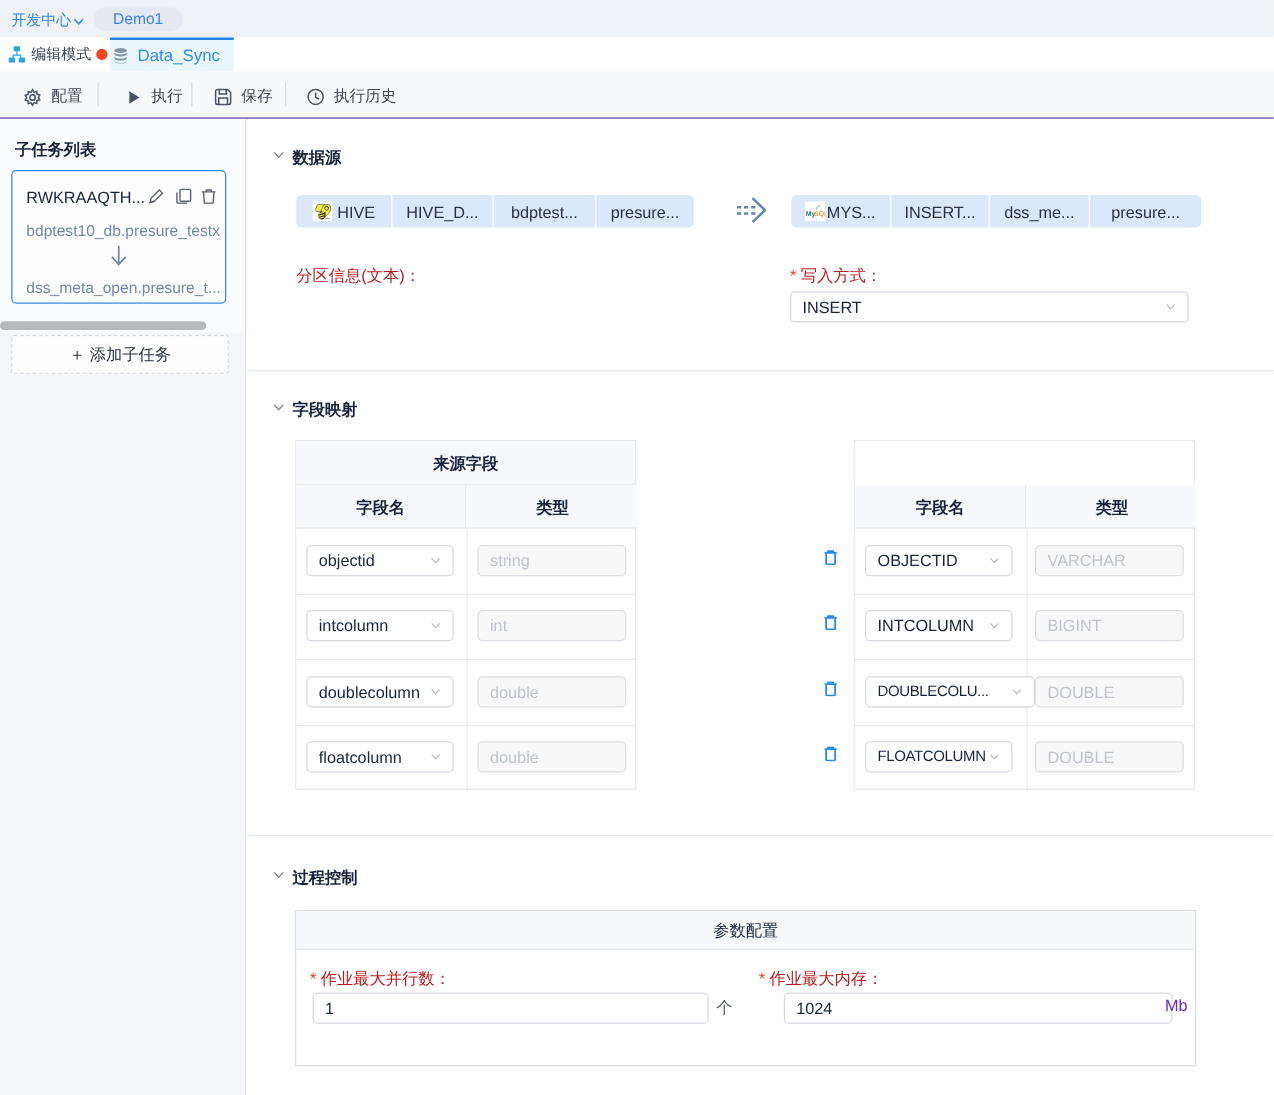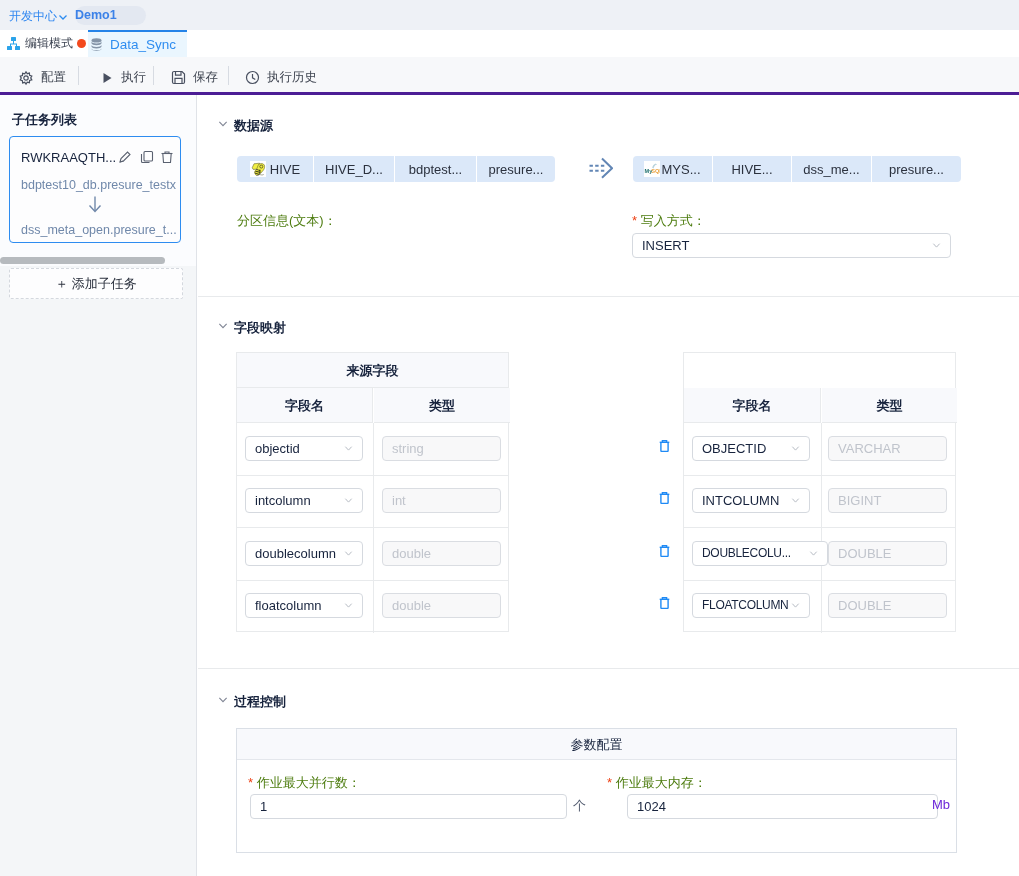--- a/index.html
+++ b/index.html
@@ -2,28 +2,28 @@
 <html><head>
 <meta charset="utf-8">
 <style>
 * { margin:0; padding:0; box-sizing:border-box; }
 body { width:1019px; height:876px; font-family:"Liberation Sans",sans-serif; font-size:13px; color:#515a6e; background:#fff; overflow:hidden; position:relative; }
 .abs { position:absolute; }
 
 #row1 { position:absolute; left:0; top:0; width:1019px; height:30px; background:#eef1f6; }
 #devcenter { position:absolute; left:9px; top:8px; color:#2e86f0; font-size:12px; }
 #devcaret { position:absolute; left:58px; top:9px; }
-#pill { position:absolute; left:75px; top:6px; width:71px; height:19px; background:#e3e8f1; border-radius:10px; color:#3c82e8; font-size:12.5px; line-height:19px;font-weight:bold; }
+#pill { position:absolute; left:75px; top:6px; width:71px; height:19px; background:#e3e8f1; border-radius:10px; color:#3c82e8; font-size:12.5px; text-align:center; line-height:19px; }
 
 #row2 { position:absolute; left:0; top:30px; width:1019px; height:27px; background:#fff; }
 #editmode { position:absolute; left:6px; top:0; height:27px; display:flex; align-items:center; gap:4px; color:#3e4553; font-size:12px; }
 #reddot { width:9px; height:9px; border-radius:50%; background:#f3491d; }
 #tab { position:absolute; left:88px; top:0; width:99px; height:27px; background:#eaf6fe; border-top:2px solid #2483e8; color:#2e8df0; display:flex; align-items:center; gap:7px; padding-left:2px; font-size:13.5px; }
 
-#row3 { position:absolute; left:0; top:57px; width:1019px; height:38px; background:#f7f8fa; border-bottom:3px solid #4c1d95; color:#495060; }
+#row3 { position:absolute; left:0; top:57px; width:1019px; height:38px; background:#f7f8fa; border-bottom:1px solid #4c1d95; color:#495060; }
 .tbitem { position:absolute; top:2px; height:37px; display:flex; align-items:center; gap:7px; font-size:12.5px; color:#404652; }
 .tbsep { position:absolute; top:9px; width:1px; height:19px; background:#d7dbe2; }
 
 #sidebar { position:absolute; left:0; top:95px; width:197px; height:781px; background:#fbfcfe; border-right:1px solid #e0e3e8; }
 #sidelow { position:absolute; left:0; top:171px; width:196px; height:610px; background:#f4f6f8; }
 #sidetitle { position:absolute; left:12px; top:111px; font-weight:bold; color:#17233d; font-size:13px; }
 #card { position:absolute; left:9px; top:41px; width:172px; height:107px; background:#fdfdfe; border:1px solid #2d8cf0; border-radius:4px; }
 #cardtitle { position:absolute; left:11px; top:13px; color:#17233d; font-size:13px; }
 .cicon { position:absolute; top:13px; }
 #cline1 { position:absolute; left:11px; top:41px; color:#7088aa; font-size:12.5px; }
@@ -35,21 +35,21 @@
 #content { position:absolute; left:198px; top:95px; width:821px; height:781px; background:#fff; }
 .sect-title { position:absolute; font-weight:bold; color:#17233d; font-size:13px; }
 .chev { position:absolute; width:10px; height:10px; }
 .divider { position:absolute; left:0; width:821px; height:1px; background:#e8eaec; }
 
 .chipgroup { position:absolute; height:26px; display:flex; gap:1px; }
 .chip { background:#dbe8f9; height:26px; display:flex; align-items:center; justify-content:center; color:#2b313e; font-size:13px; padding:0 8px; }
 .chip:first-child { border-radius:4px 0 0 4px; }
 .chip:last-child { border-radius:0 4px 4px 0; }
 
-.lbl { position:absolute; font-size:13px; color:#4d7c0f; }
+.lbl { position:absolute; font-size:13px; color:#b91c1c; }
 .req:before { content:"* "; color:#ed4014; }
 .select { position:absolute; height:25px; background:#fff; border:1px solid #d5d9df; border-radius:4px; color:#17233d; font-size:13px; line-height:23px; padding-left:9px; }
 .selcaret { position:absolute; right:9px; top:7px; width:9px; height:9px; }
 .dinput { position:absolute; height:25px; background:#f8f8f9; border:1px solid #dadde2; border-radius:4px; color:#c0c4cc; font-size:13px; line-height:23px; padding-left:9px; }
 
 .tbl { position:absolute; border:1px solid #e8eaec; background:#fff; }
 .thead { position:absolute; left:0; width:100%; background:#f8f9fc; border-bottom:1px solid #e8eaec; text-align:center; color:#17233d; font-weight:bold; font-size:13px; }
 .vline { position:absolute; top:0; width:1px; background:#e8eaec; }
 .hline { position:absolute; left:0; width:100%; height:1px; background:#e8eaec; }
 
@@ -203,21 +203,21 @@
   <div class="chipgroup" style="left:435px; top:61px">
     <div class="chip" style="width:79px">
       <svg width="16" height="16" viewBox="0 0 16 16" style="margin-right:1px">
           <rect x="0" y="0" width="16" height="16" fill="#fff"></rect>
           <path d="M8.2 6.8 c.5-2 1.8-3.6 3.4-4.2 l.6.8 c-1.4 1-2.3 2.4-2.6 4 z" fill="#b7d2dc"></path>
           <path d="M11.9 2.9 l1 .9 -.7.3 z" fill="#8fb7c6"></path>
           <text x="0.5" y="11.5" font-size="5.6" font-weight="bold" fill="#20716f" font-family="Liberation Sans, sans-serif">My</text>
           <text x="7.2" y="11.5" font-size="5.6" font-weight="bold" fill="#e9a13e" font-family="Liberation Sans, sans-serif">SQL</text>
         </svg>
       MYS...</div>
-    <div class="chip" style="width:78px">HIVE...</div>
+    <div class="chip" style="width:78px">INSERT...</div>
     <div class="chip" style="width:79px">dss_me...</div>
     <div class="chip" style="width:89px">presure...</div>
   </div>
   <div class="lbl" style="left:39px; top:117px">分区信息(文本)：</div>
   <div class="lbl req" style="left:434px; top:117px">写入方式：</div>
   <div class="select" style="left:434px; top:138px; width:319px">INSERT
     <svg class="selcaret" width="10" height="10" viewBox="0 0 10 10">
         <path d="M1.5 3 L5 6.8 L8.5 3" stroke="#b5bac2" stroke-width="1.1" fill="none"></path>
       </svg>
   </div>

